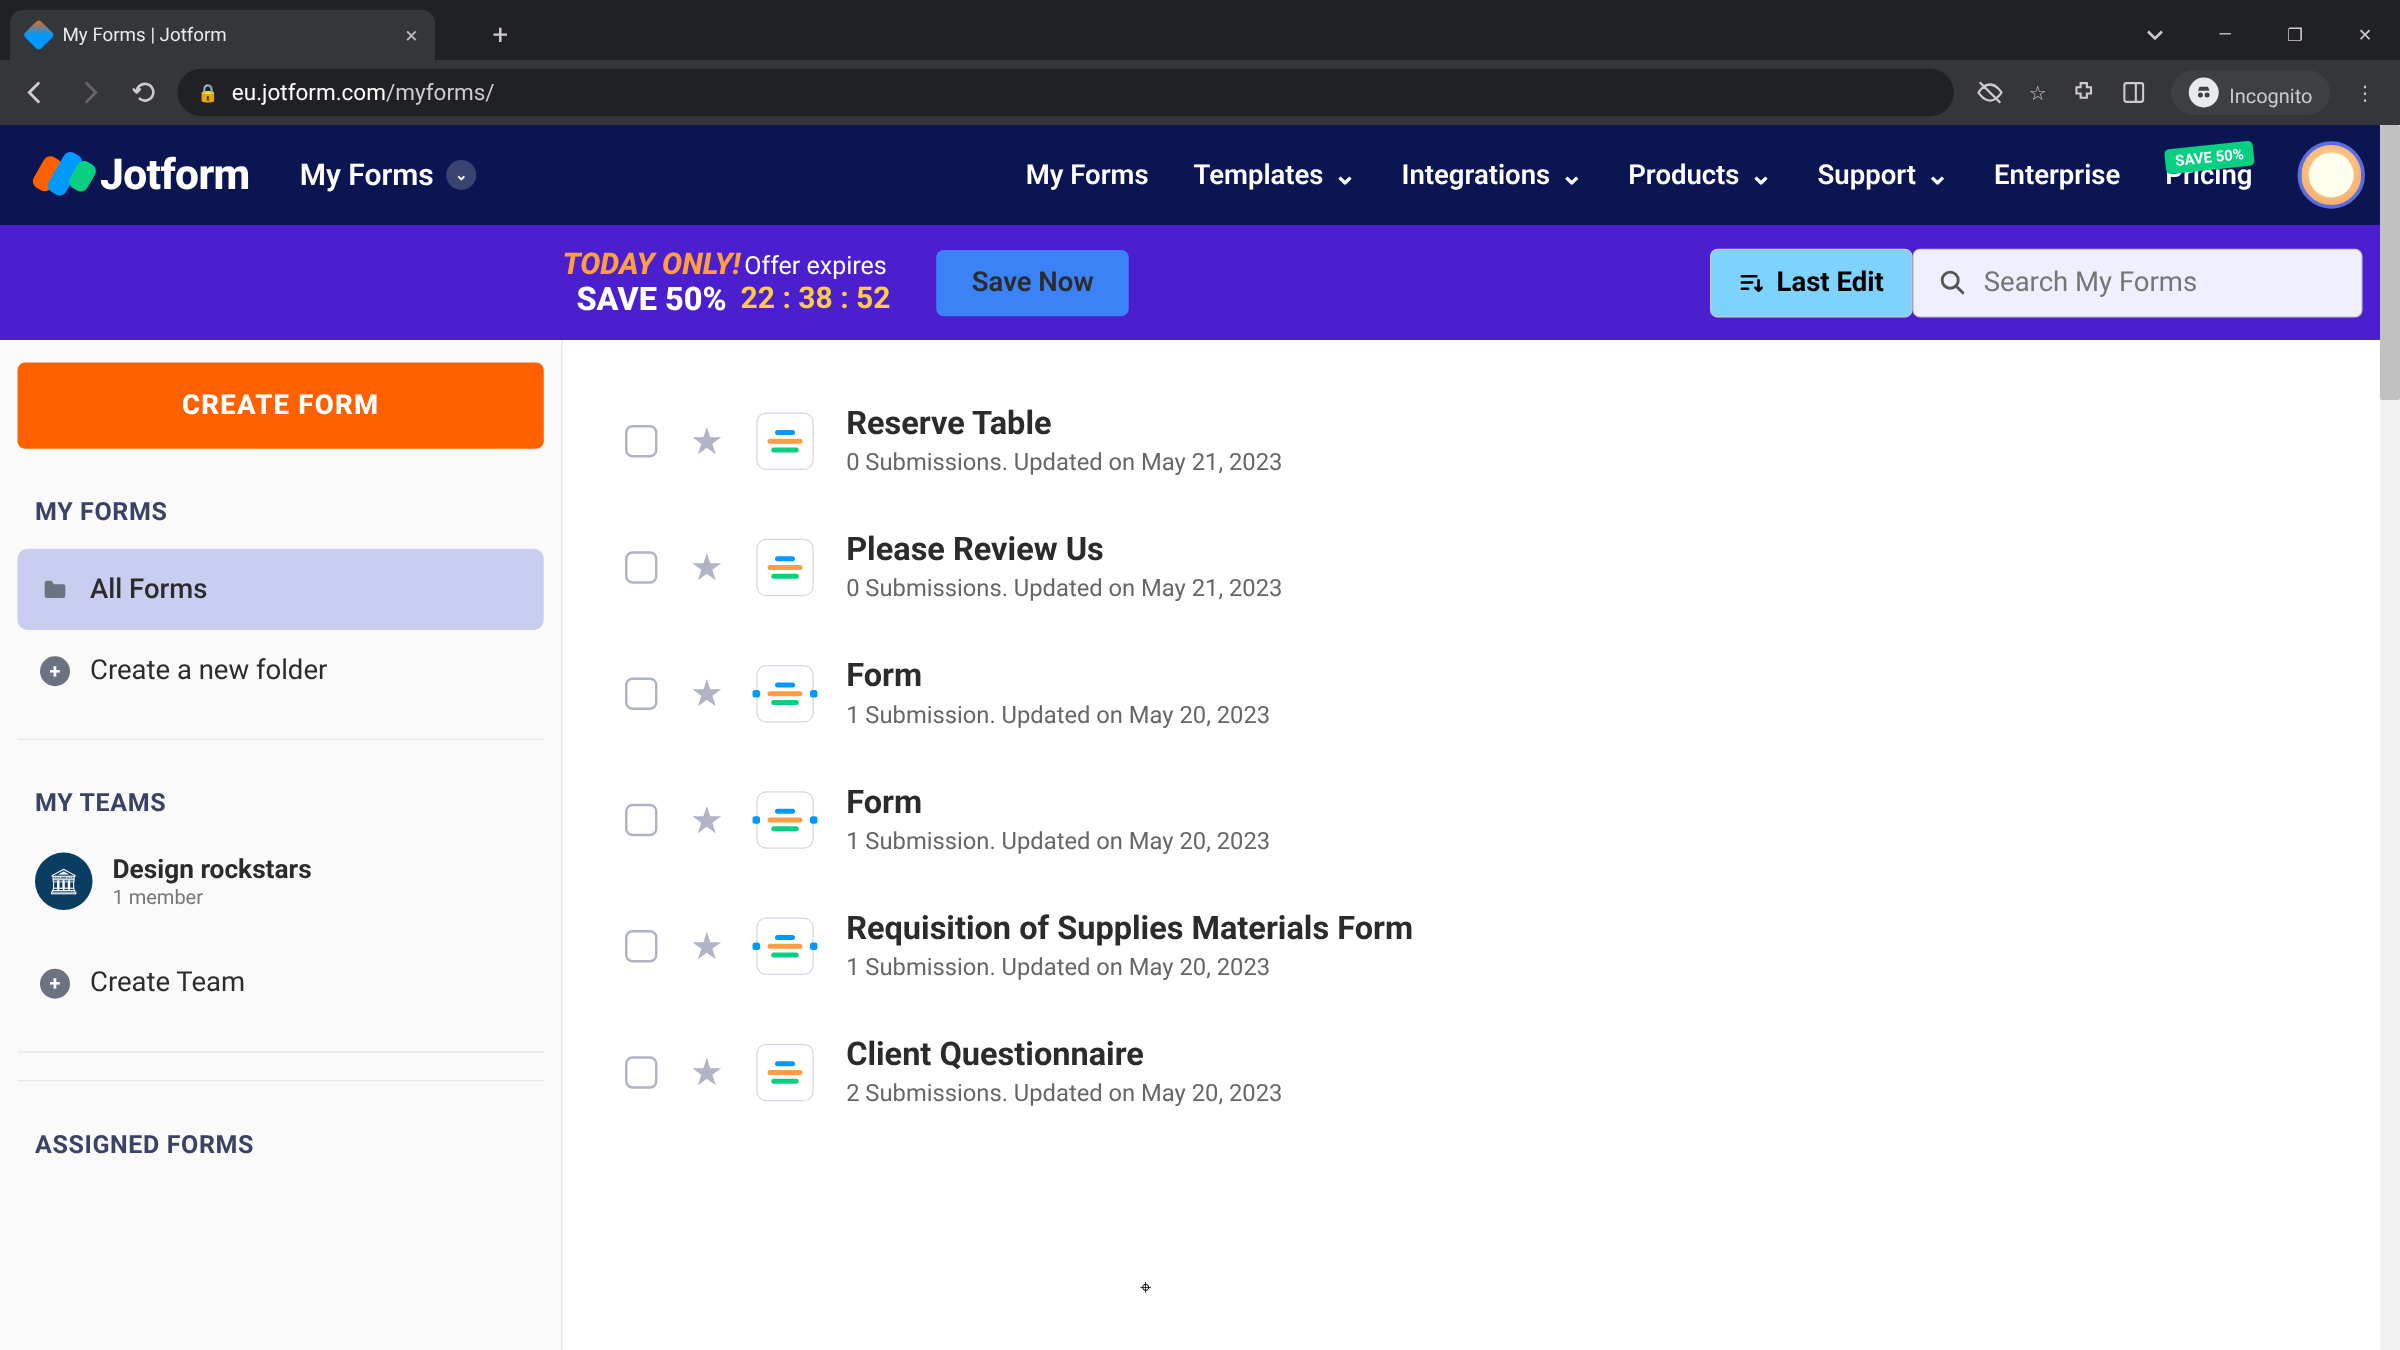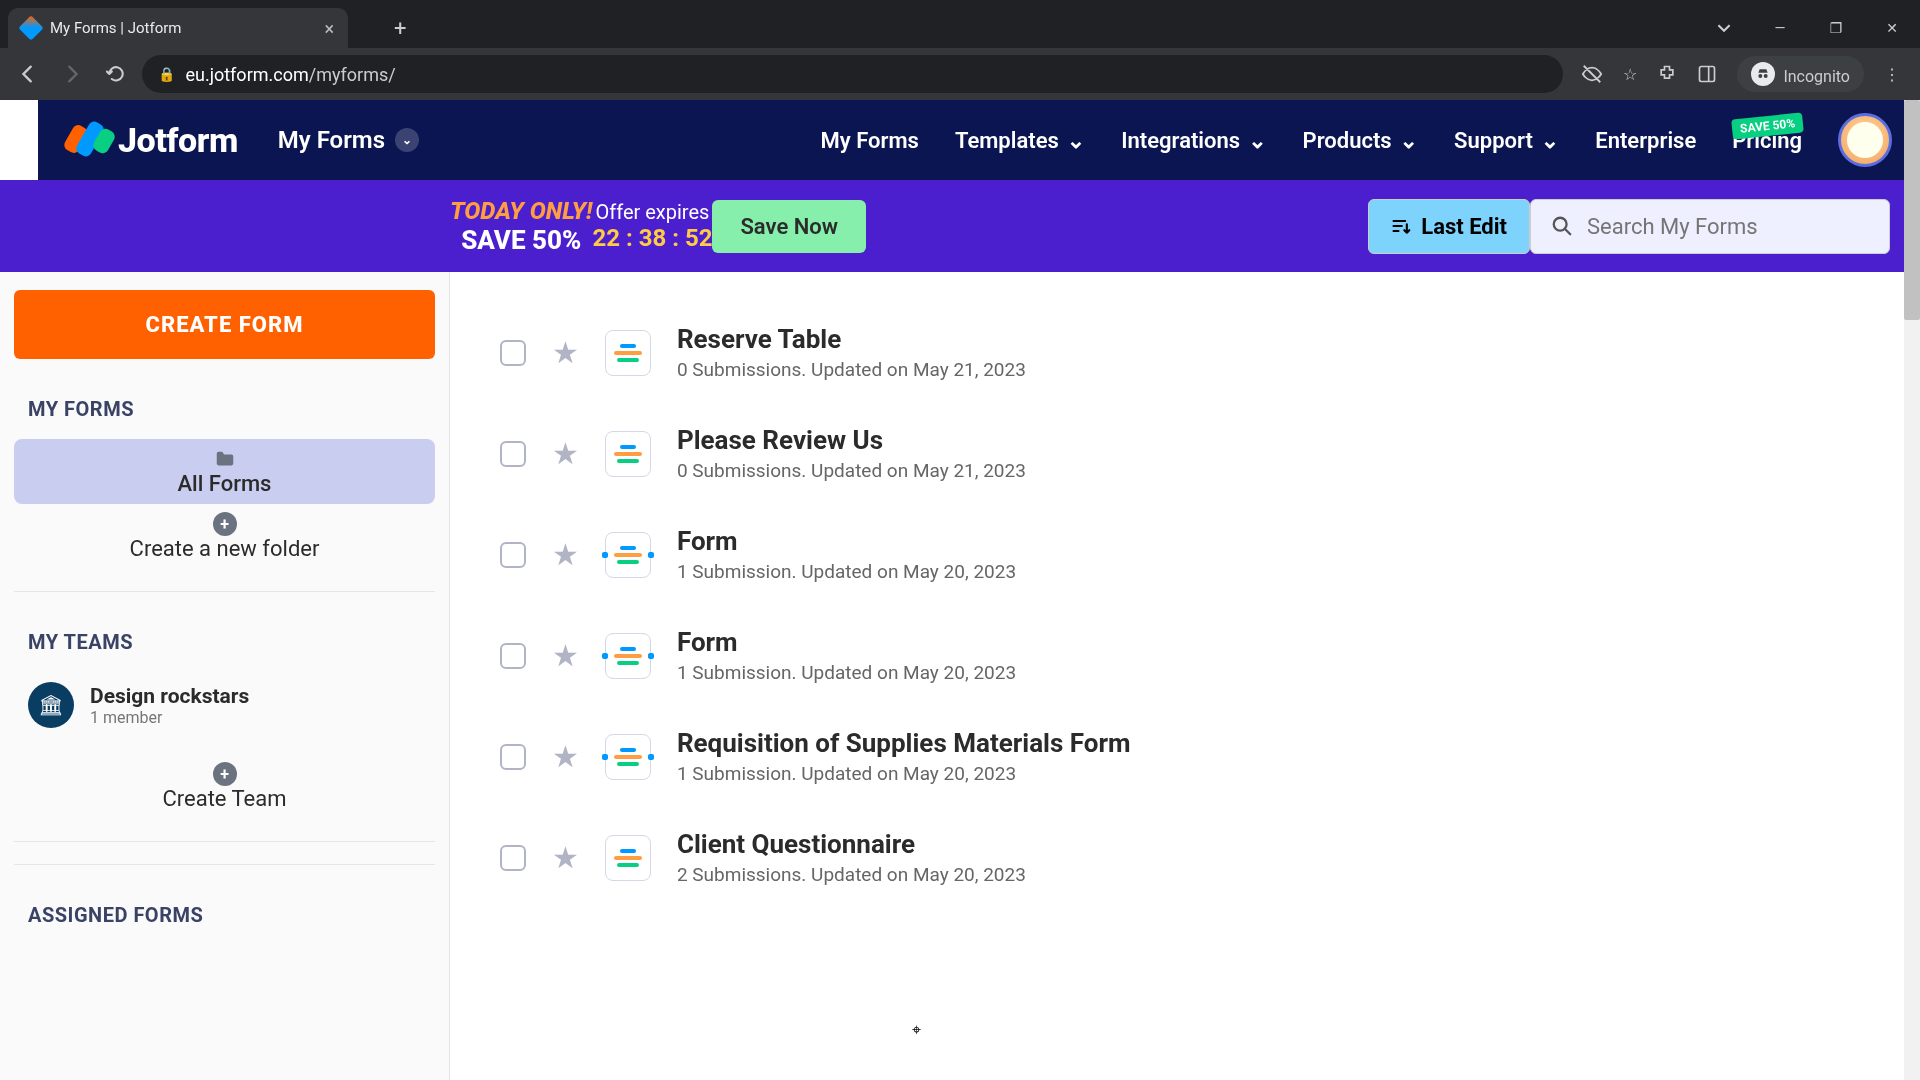--- a/index.html
+++ b/index.html
@@ -20,21 +20,21 @@
   .url-bar { flex: 1; background: #202124; border-radius: 20px; height: 38px; display: flex; align-items: center; padding: 0 16px; color: #ccc; gap: 10px; font-size: 18px; }
   .lock-icon { font-size: 14px; }
   .url-host { color: #fff; }
   .right-icons { display: flex; align-items: center; gap: 20px; color: #ccc; padding: 0 10px; }
   .incognito-badge { display: flex; align-items: flex-end; gap: 8px; background: #3c4043; padding: 6px 14px; border-radius: 20px; font-size: 16px; }
   .incog-icon { width: 24px; height: 24px; background: #e8eaed; border-radius: 50%; display:flex; align-items:center; justify-content:center; }
 
   
   .app { position: relative; height: calc(1080px - 100px); background: #fff; display: flex; flex-direction: column; }
 
-  .app-header { height: 80px; background: #0a1551; display: flex; align-items: center; padding: 0 28px; gap: 30px; position: relative; margin-left: 38px; }
+  .app-header { height: 80px; background: #0a1551; display: flex; align-items: center; padding: 0 28px; gap: 30px; position: relative; }
   .logo { display: flex; align-items: center; gap: 10px; }
   .logo-mark { position: relative; width: 42px; height: 42px; }
   .logo-bar { position: absolute; border-radius: 6px; }
   .lb1 { width: 16px; height: 28px; background: #ff6100; transform: rotate(30deg); left: 2px; top: 6px;}
   .lb2 { width: 16px; height: 36px; background: #0099ff; transform: rotate(30deg); left: 16px; top: 2px;}
   .lb3 { width: 16px; height: 24px; background: #09cf83; transform: rotate(30deg); left: 30px; top: 10px;}
   .logo-text { color: #fff; font-size: 34px; font-weight: 800; letter-spacing: -0.5px;}
   .myforms-dd { color: #fff; font-size: 24px; font-weight: 600; display: flex; align-items: center; gap: 10px; margin-left: 10px;}
   .dd-circle { width: 24px; height: 24px; background: rgba(255,255,255,0.2); border-radius: 50%; display:flex;align-items:center;justify-content:center;font-size:12px;}
 
@@ -45,30 +45,30 @@
   .avatar { width: 54px; height: 54px; border-radius: 50%; background: radial-gradient(circle at 50% 40%, #ffd89b, #f4a261); border: 3px solid #5b6ee1; display:flex;align-items:center;justify-content:center;}
   .avatar-face { width: 36px; height: 36px; border-radius: 50%; background: #ffe; position: relative;}
 
   .promo-bar { height: 92px; background: #4b1fce; display: flex; align-items: center; padding-left: 450px; padding-right: 30px; }
   .promo-left { text-align: center; }
   .promo-line1 { color: #ff9d42; font-size: 24px; font-weight: 800; font-style: italic;}
   .promo-line2 { color: #fff; font-size: 26px; font-weight: 800;}
   .promo-mid { text-align: center;}
   .promo-expires { color: #fff; font-size: 20px;}
   .promo-timer { color: #ffcb45; font-size: 24px; font-weight: 700;}
-  .save-now-btn { background: #86efac; color: #2b2b2b; font-size: 22px; font-weight: 600; padding: 14px 28px; border-radius: 6px; border: none; cursor: pointer;}
+  .save-now-btn { background: #3b82f6; color: #2b2b2b; font-size: 22px; font-weight: 600; padding: 14px 28px; border-radius: 6px; border: none; cursor: pointer; margin-left: 37px;}
   .last-edit-btn { margin-left: auto; background: #7dd3fc; border: 1px solid #ccc; border-radius: 6px; padding: 14px 22px; font-size: 22px; font-weight: 700; display: flex; align-items: center; gap: 10px; cursor: pointer;}
   .search-box { background: #eef0ff; border: 1px solid #ccc; border-radius: 6px; padding: 14px 20px; width: 360px; display: flex; align-items: center; gap: 14px; font-size: 22px; color: #555;}
   .search-box input { border: none; background: transparent; font-size: 22px; flex: 1; outline: none;}
 
   .content { flex: 1; display: flex; }
   .sidebar { width: 450px; background: #fafafb; border-right: 1px solid #e6e6e6; padding: 18px 14px; }
   .create-btn { width: 100%; background: #ff6100; color: #fff; font-size: 22px; font-weight: 800; letter-spacing: 1px; padding: 22px; border: none; border-radius: 6px; cursor: pointer;}
   .side-section-title { color: #3a4365; font-size: 20px; font-weight: 700; margin: 38px 0 18px 14px; letter-spacing: 0.5px;}
-  .side-item { display: flex; align-items: center; gap: 0; padding: 8px 18px; border-radius: 8px; cursor: pointer; font-size: 22px; color: #2b2b2b; flex-direction: column;}
+  .side-item { display: flex; align-items: center; gap: 16px; padding: 20px 18px; border-radius: 8px; cursor: pointer; font-size: 22px; color: #2b2b2b;}
   .side-item.active { background: #c9cdf0; font-weight: 500;}
   .side-icon { width: 24px; height: 24px; display: flex; align-items: center; justify-content: center; color: #6b7280;}
   .plus-circle { width: 24px; height: 24px; border-radius: 50%; background: #6b7280; color: #fff; display:flex;align-items:center;justify-content:center;font-size:16px;font-weight:bold;}
   .team-item { display: flex; align-items: center; gap: 16px; padding: 10px 14px;}
   .team-avatar { width: 46px; height: 46px; border-radius: 50%; background: #0a3d62; display:flex;align-items:center;justify-content:center;color:#fff;font-size:20px;}
   .team-name { font-size: 21px; font-weight: 700; color: #2b2b2b;}
   .team-sub { font-size: 16px; color: #777;}
   .divider { height: 1px; background: #e6e6e6; margin: 22px 0;}
 
   .main { flex: 1; padding: 30px 40px; overflow-y: auto;}

